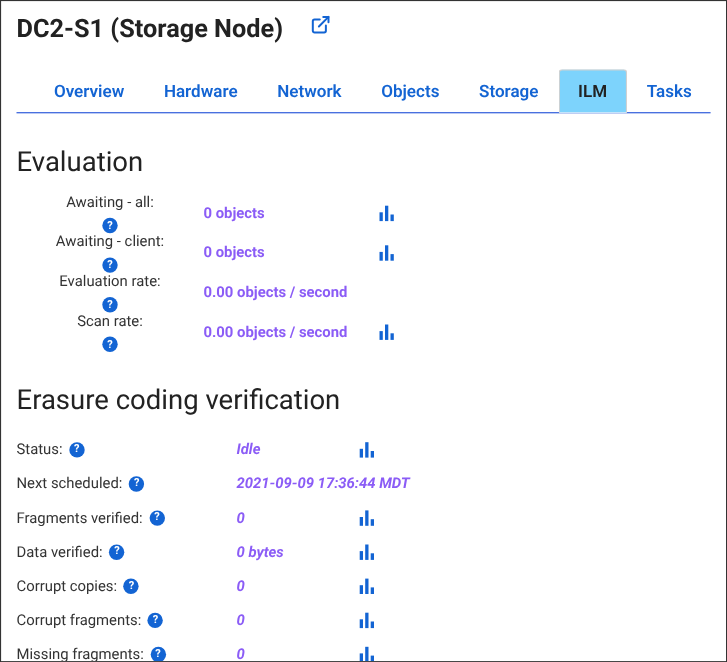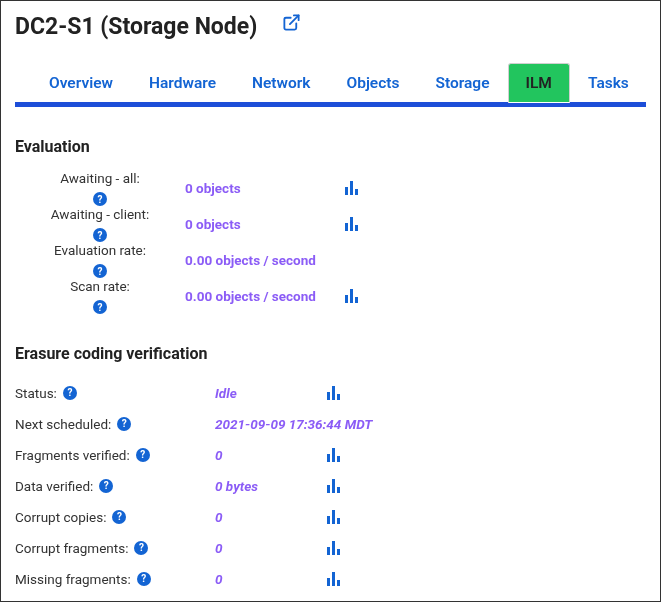--- a/index.html
+++ b/index.html
@@ -20,44 +20,44 @@
   }
   .page-title {
     font-size: 23px;
     font-weight: 700;
     color: #222;
   }
   .open-icon svg { display: block; }
   .tabs {
     display: flex;
     margin-top: 22px;
-    border-bottom: 5px solid #1d4ed8;
+    border-bottom: 1px solid #1d4ed8;
     gap: 0;
     padding-left: 16px;
   }
   .tab {
     padding: 10px 17px 10px 17px;
     font-size: 15.5px;
     font-weight: 600;
     color: #1364d3;
     cursor: pointer;
     position: relative;
     top: 1px;
     border: 1px solid transparent;
   }
   .tab.active {
     color: #222;
     border: 1px solid #d0d0d0;
     border-bottom: 1px solid #fff;
-    background: #22c55e;
+    background: #7dd3fc;
     border-radius: 3px 3px 0 0;
   }
   .section-title {
-    font-size: 16px;
-    font-weight: 700;
+    font-size: 25px;
+    font-weight: 400;
     color: #222;
     margin-top: 30px;
     margin-bottom: 14px;
   }
   .metric-row {
     display: flex;
     align-items: center;
     min-height: 30px;
     font-size: 13.5px;
   }

